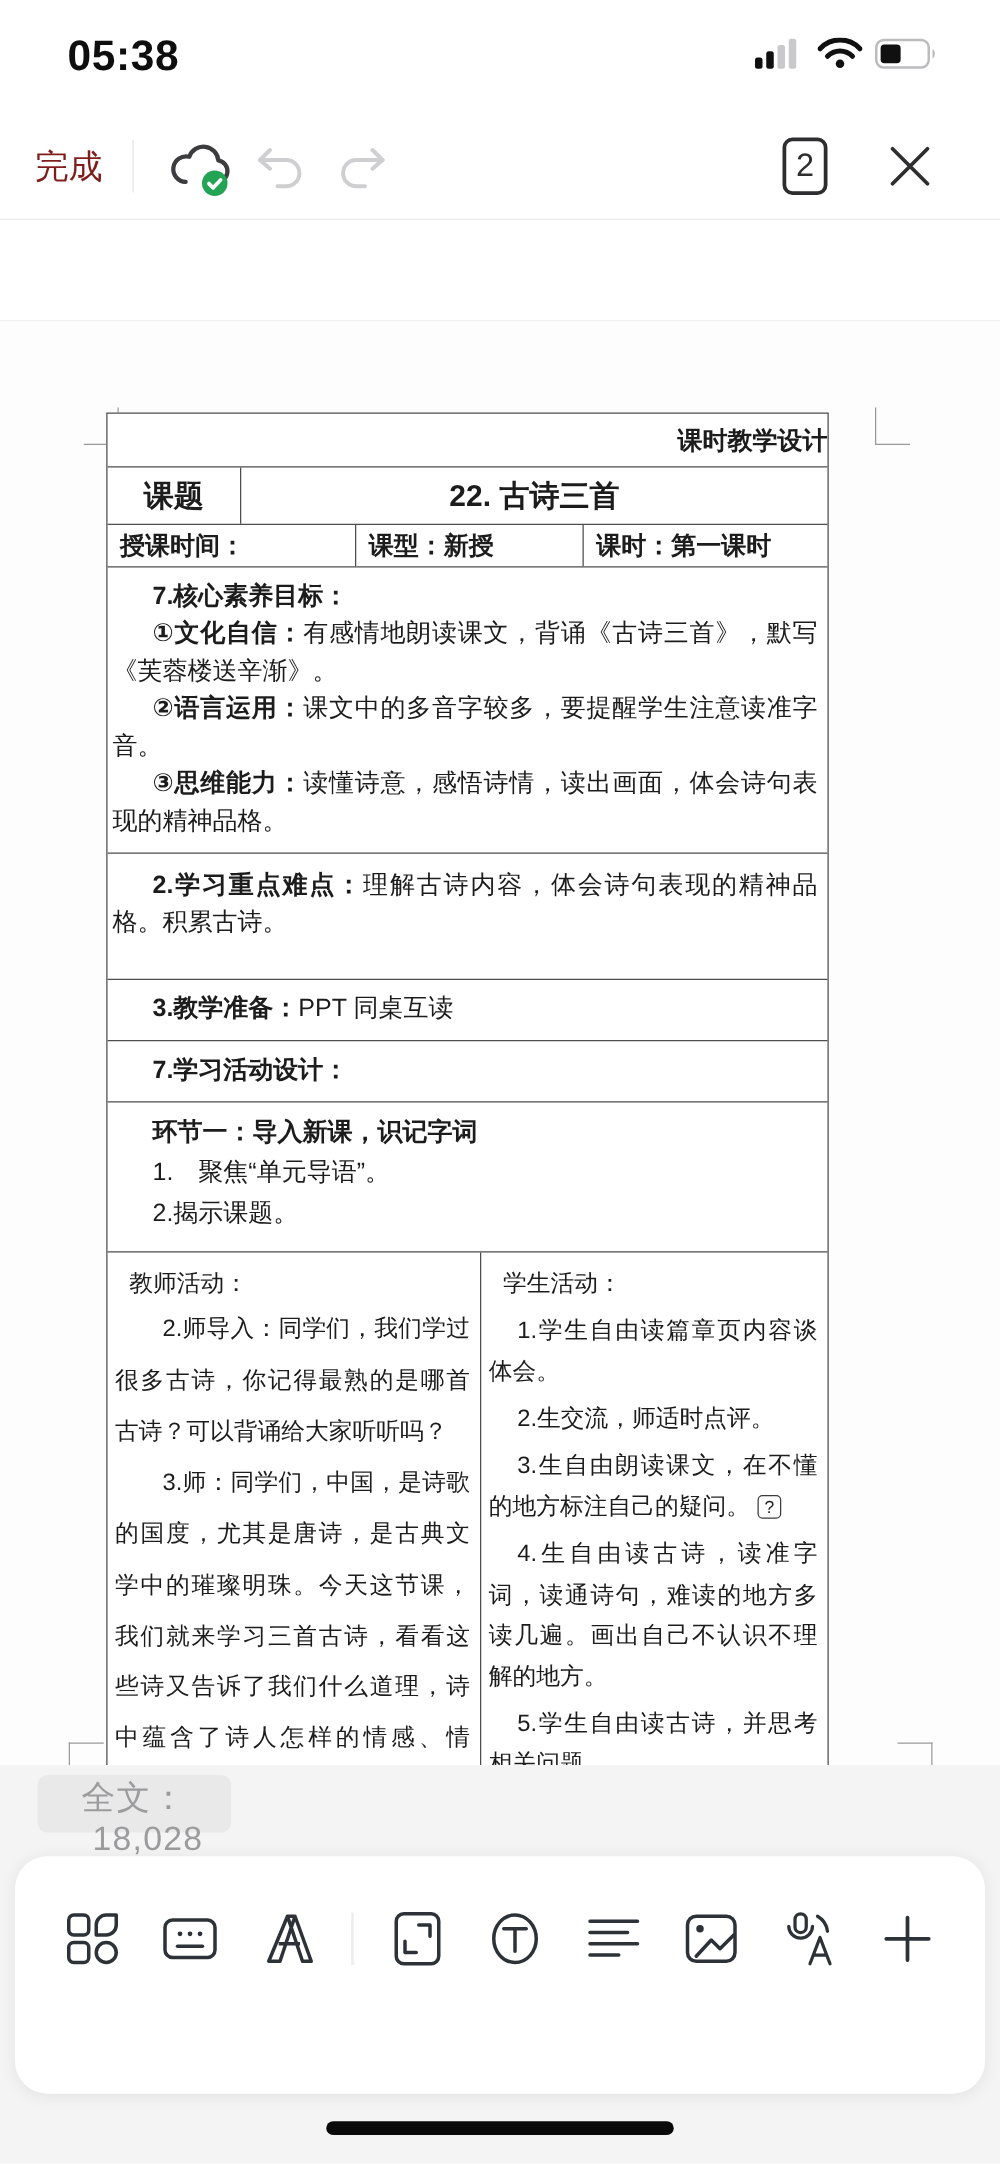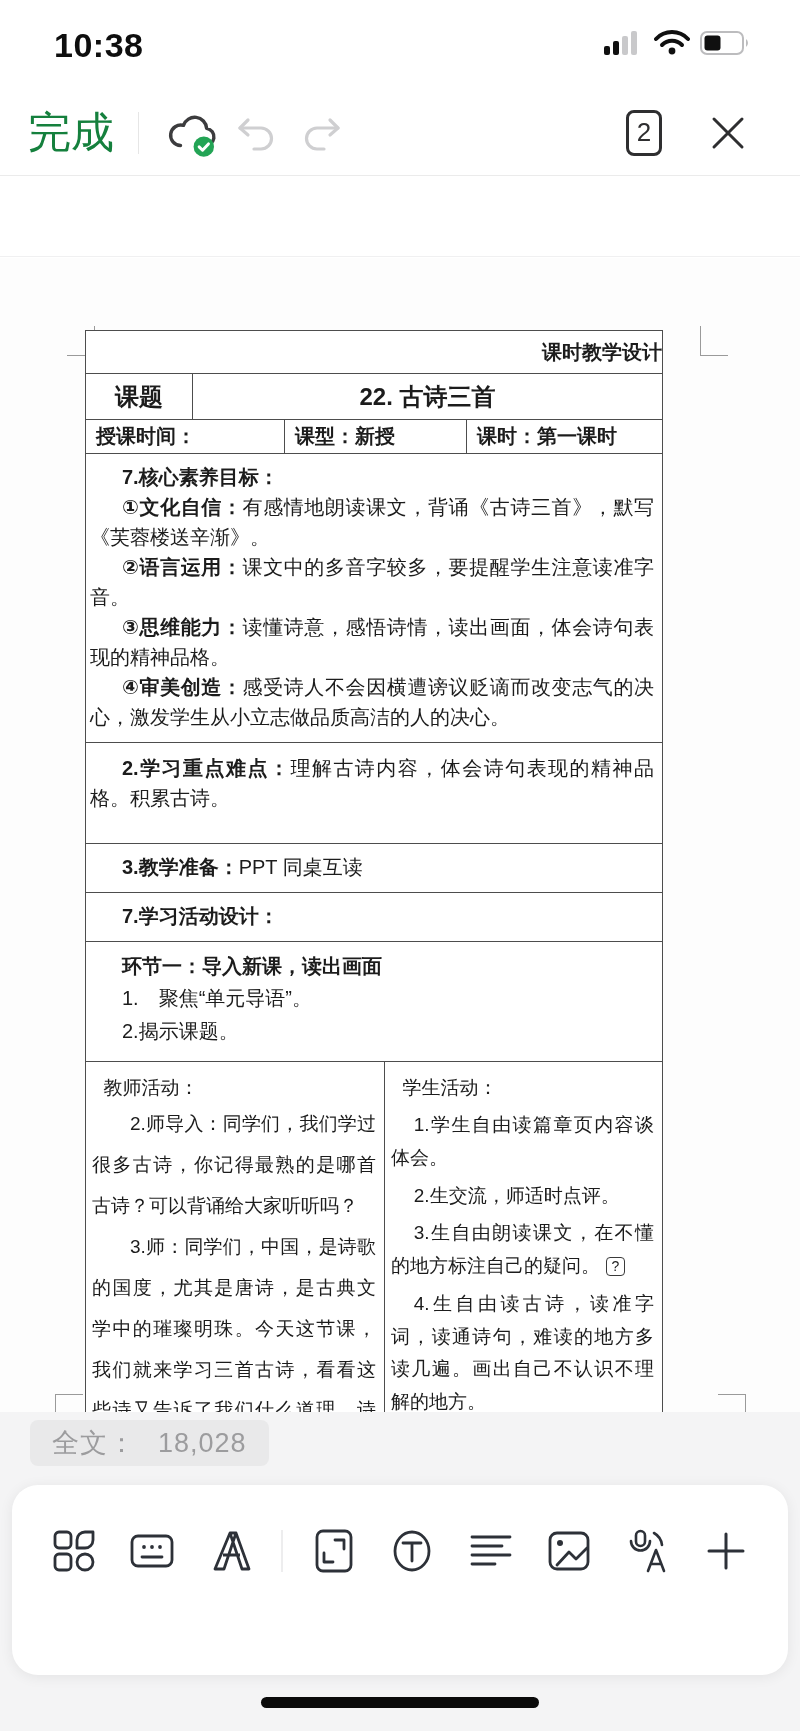--- a/index.html
+++ b/index.html
@@ -8,21 +8,21 @@
   .screen { position:relative; width:800px; height:1731px; background:#fff; }
 
   
   .status-bar { position:absolute; top:0; left:0; width:800px; height:90px; }
   .time { position:absolute; left:54px; top:26px; font-size:34px; font-weight:bold; color:#0e0e0e; letter-spacing:.5px; }
   .status-icons { position:absolute; right:48px; top:30px; display:flex; align-items:center; gap:10px; }
 
   
   .toolbar { position:absolute; top:90px; left:0; width:800px; height:86px; background:#fff;
              border-bottom:1px solid #ebebeb; display:flex; align-items:center; }
-  .done-btn { margin-left:28px; font-size:43px; color:#15803d; cursor:pointer; }
+  .done-btn { margin-left:28px; font-size:27px; color:#7f1d1d; cursor:pointer; }
   .tb-divider { width:1px; height:42px; background:#e6e6e6; margin:0 22px 0 24px; }
   .tb-icon { display:flex; align-items:center; justify-content:center; width:64px; height:64px; cursor:pointer; }
   .tb-right { margin-left:auto; display:flex; align-items:center; gap:34px; margin-right:40px; }
   .page-badge { width:36px; height:46px; border:3px solid #2e2e30; border-radius:8px;
                 display:flex; align-items:center; justify-content:center;
                 font-size:26px; color:#2e2e30; }
 
   
   .ruler-strip { position:absolute; top:177px; left:0; width:800px; height:80px; background:#fff;
                  border-bottom:1px solid #f0f0f1; }
@@ -61,36 +61,36 @@
   .tp.tight { line-height:1.6; }
   .col-head { line-height:1.7; text-indent:.6em; }
   .sp { text-indent:1.2em; text-align:justify; line-height:1.72; margin-top:5px; }
   .q-badge { display:inline-block; text-indent:0; border:1.5px solid #3a3a3a; border-radius:4px;
              font-size:14px; line-height:17px; width:19px; text-align:center; vertical-align:1px; margin-left:6px; }
 
   
   .footer-area { position:absolute; top:1412px; left:0; width:800px; height:319px; background:#f4f4f5; }
   .wordcount-pill { position:absolute; left:30px; top:8px; height:46px; padding:0 22px;
                     background:#e9e9ea; border-radius:8px; display:flex; align-items:center;
-                    font-size:27px; color:#9c9c9e; letter-spacing:1px; }
+                    font-size:27px; color:#9c9c9e; letter-spacing:1px;flex-direction:column; }
   .bottom-sheet { position:absolute; left:12px; right:12px; top:73px; height:190px; background:#fff;
                   border-radius:26px; box-shadow:0 2px 14px rgba(0,0,0,.07); }
   .sheet-icons { display:flex; align-items:center; justify-content:space-between; padding:0 34px; margin-top:38px; }
   .bt-btn { width:56px; height:56px; display:flex; align-items:center; justify-content:center; cursor:pointer; }
   .bt-divider { width:2px; height:42px; background:#ededee; }
   .home-indicator { position:absolute; left:261px; top:285px; width:278px; height:11px;
                     border-radius:6px; background:#0a0a0a; }
 </style>
 </head>
 <body>
 
 <div class="screen">
 
   <div class="status-bar">
-    <div class="time">10:38</div>
+    <div class="time">05:38</div>
     <div class="status-icons">
       <svg width="40" height="26" viewBox="0 0 40 26">
         <rect x="0" y="16" width="6" height="9" rx="2" fill="#101010"></rect>
         <rect x="9" y="11" width="6" height="14" rx="2" fill="#101010"></rect>
         <rect x="18" y="6" width="6" height="19" rx="2" fill="#c9c9cb"></rect>
         <rect x="27" y="1" width="6" height="24" rx="2" fill="#c9c9cb"></rect>
       </svg>
       <svg width="36" height="26" viewBox="0 0 36 26">
         <path d="M2 9 A22 22 0 0 1 34 9" fill="none" stroke="#101010" stroke-width="4" stroke-linecap="round"></path>
         <path d="M8 15 A14 14 0 0 1 28 15" fill="none" stroke="#101010" stroke-width="4" stroke-linecap="round"></path>
@@ -172,21 +172,20 @@
           <span>课时：第一课时</span>
         </div>
       </div>
 
       <div class="t-row">
         <div class="block" style="width:100%">
           <p class="doc-p bold">7.核心素养目标：</p>
           <p class="doc-p"><span class="bold">①文化自信：</span><span>有感情地朗读课文，背诵《古诗三首》，默写《芙蓉楼送辛渐》。</span></p>
           <p class="doc-p"><span class="bold">②语言运用：</span><span>课文中的多音字较多，要提醒学生注意读准字音。</span></p>
           <p class="doc-p"><span class="bold">③思维能力：</span><span>读懂诗意，感悟诗情，读出画面，体会诗句表现的精神品格。</span></p>
-          <p class="doc-p"><span class="bold">④审美创造：</span><span>感受诗人不会因横遭谤议贬谪而改变志气的决心，激发学生从小立志做品质高洁的人的决心。</span></p>
         </div>
       </div>
 
       <div class="t-row kp-row">
         <div class="block" style="width:100%">
           <p class="doc-p"><span class="bold">2.学习重点难点：</span><span>理解古诗内容，体会诗句表现的精神品格。积累古诗。</span></p>
         </div>
       </div>
 
       <div class="t-row">
@@ -196,21 +195,21 @@
       </div>
 
       <div class="t-row">
         <div class="block" style="width:100%">
           <p class="doc-p bold">7.学习活动设计：</p>
         </div>
       </div>
 
       <div class="t-row">
         <div class="block stage-items" style="width:100%; padding-bottom:14px;">
-          <p class="bold">环节一：导入新课，读出画面</p>
+          <p class="bold">环节一：导入新课，识记字词</p>
           <p>1.　聚焦“单元导语”。</p>
           <p>2.揭示课题。</p>
         </div>
       </div>
 
       <div class="t-row two-col">
         <div class="t-cell col-left">
           <p class="col-head">教师活动：</p>
           <p class="tp">2.师导入：同学们，我们学过很多古诗，你记得最熟的是哪首古诗？可以背诵给大家听听吗？</p>
           <p class="tp">3.师：同学们，中国，是诗歌的国度，尤其是唐诗，是古典文学中的璀璨明珠。今天这节课，我们就来学习三首古诗，看看这些诗又告诉了我们什么道理，诗中蕴含了诗人怎样的情感、情怀，带给了我们怎样的感受。</p>

